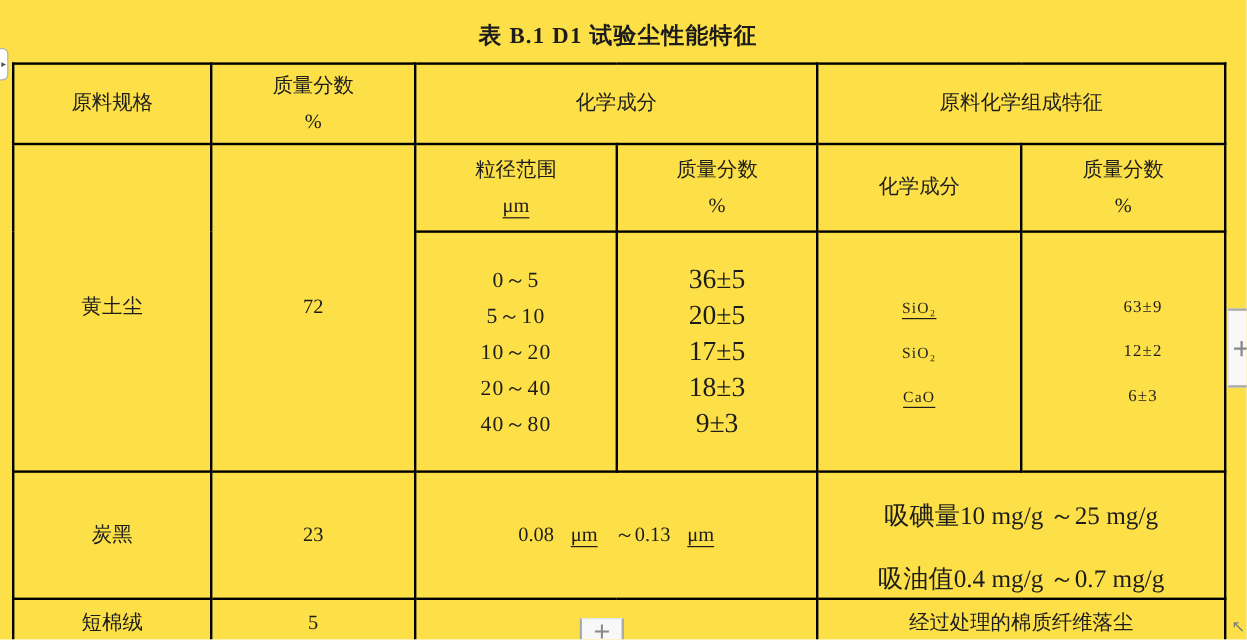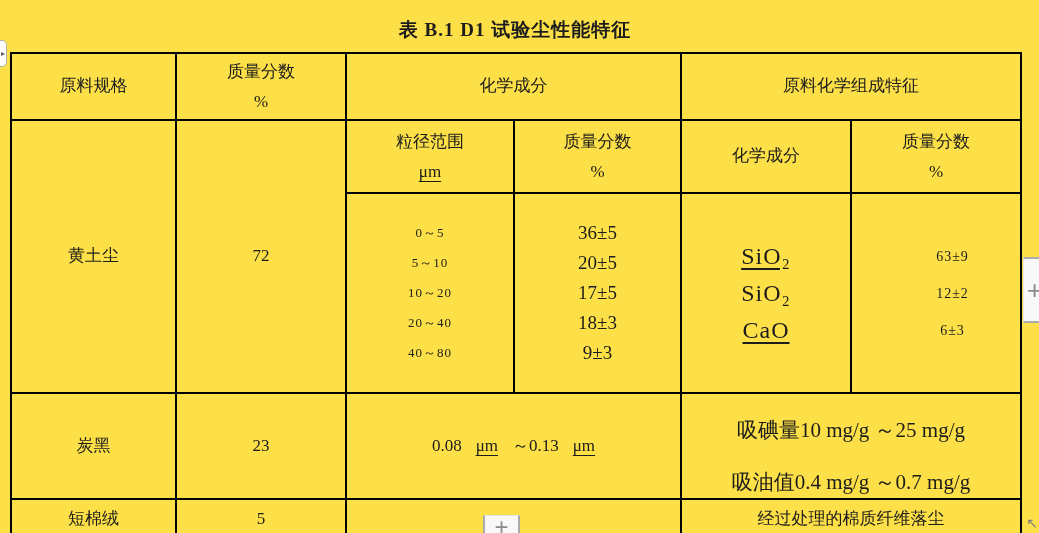--- a/index.html
+++ b/index.html
@@ -13,23 +13,23 @@
   }
   table.dust{
     position:absolute;left:10px;top:52px;border-collapse:collapse;table-layout:fixed;border-radius:26px;
   }
   table.dust td{
     border:2px solid #000;text-align:center;vertical-align:middle;padding:0;
     font-size:17px;line-height:1.7;
   }
   .two-line div{line-height:30px;}
   .mat{font-size:19px;}
-  .ranges div{line-height:30px;font-size:13px;letter-spacing:1px;}
-  .fracs div{line-height:30px;font-size:19px;}
-  .chems div{line-height:37px;font-size:24px;letter-spacing:1px;}
+  .ranges div{line-height:30px;font-size:18px;letter-spacing:1px;}
+  .fracs div{line-height:30px;font-size:23px;}
+  .chems div{line-height:37px;font-size:13px;letter-spacing:1px;}
   .chemvals div{line-height:37px;font-size:14px;letter-spacing:1px;padding-left:33px;}
   .carbon-range{font-size:18px;}
   .carbon-range .seg{margin:0 7px;}
   .props div{line-height:32px;font-size:21px;margin-top:20px;}
   .desc{font-size:18px;}
   
   .sp{
     text-decoration-line:underline;text-decoration-style:wavy;
     text-decoration-color:#c00000;text-decoration-thickness:1px;
     text-underline-offset:4px;

